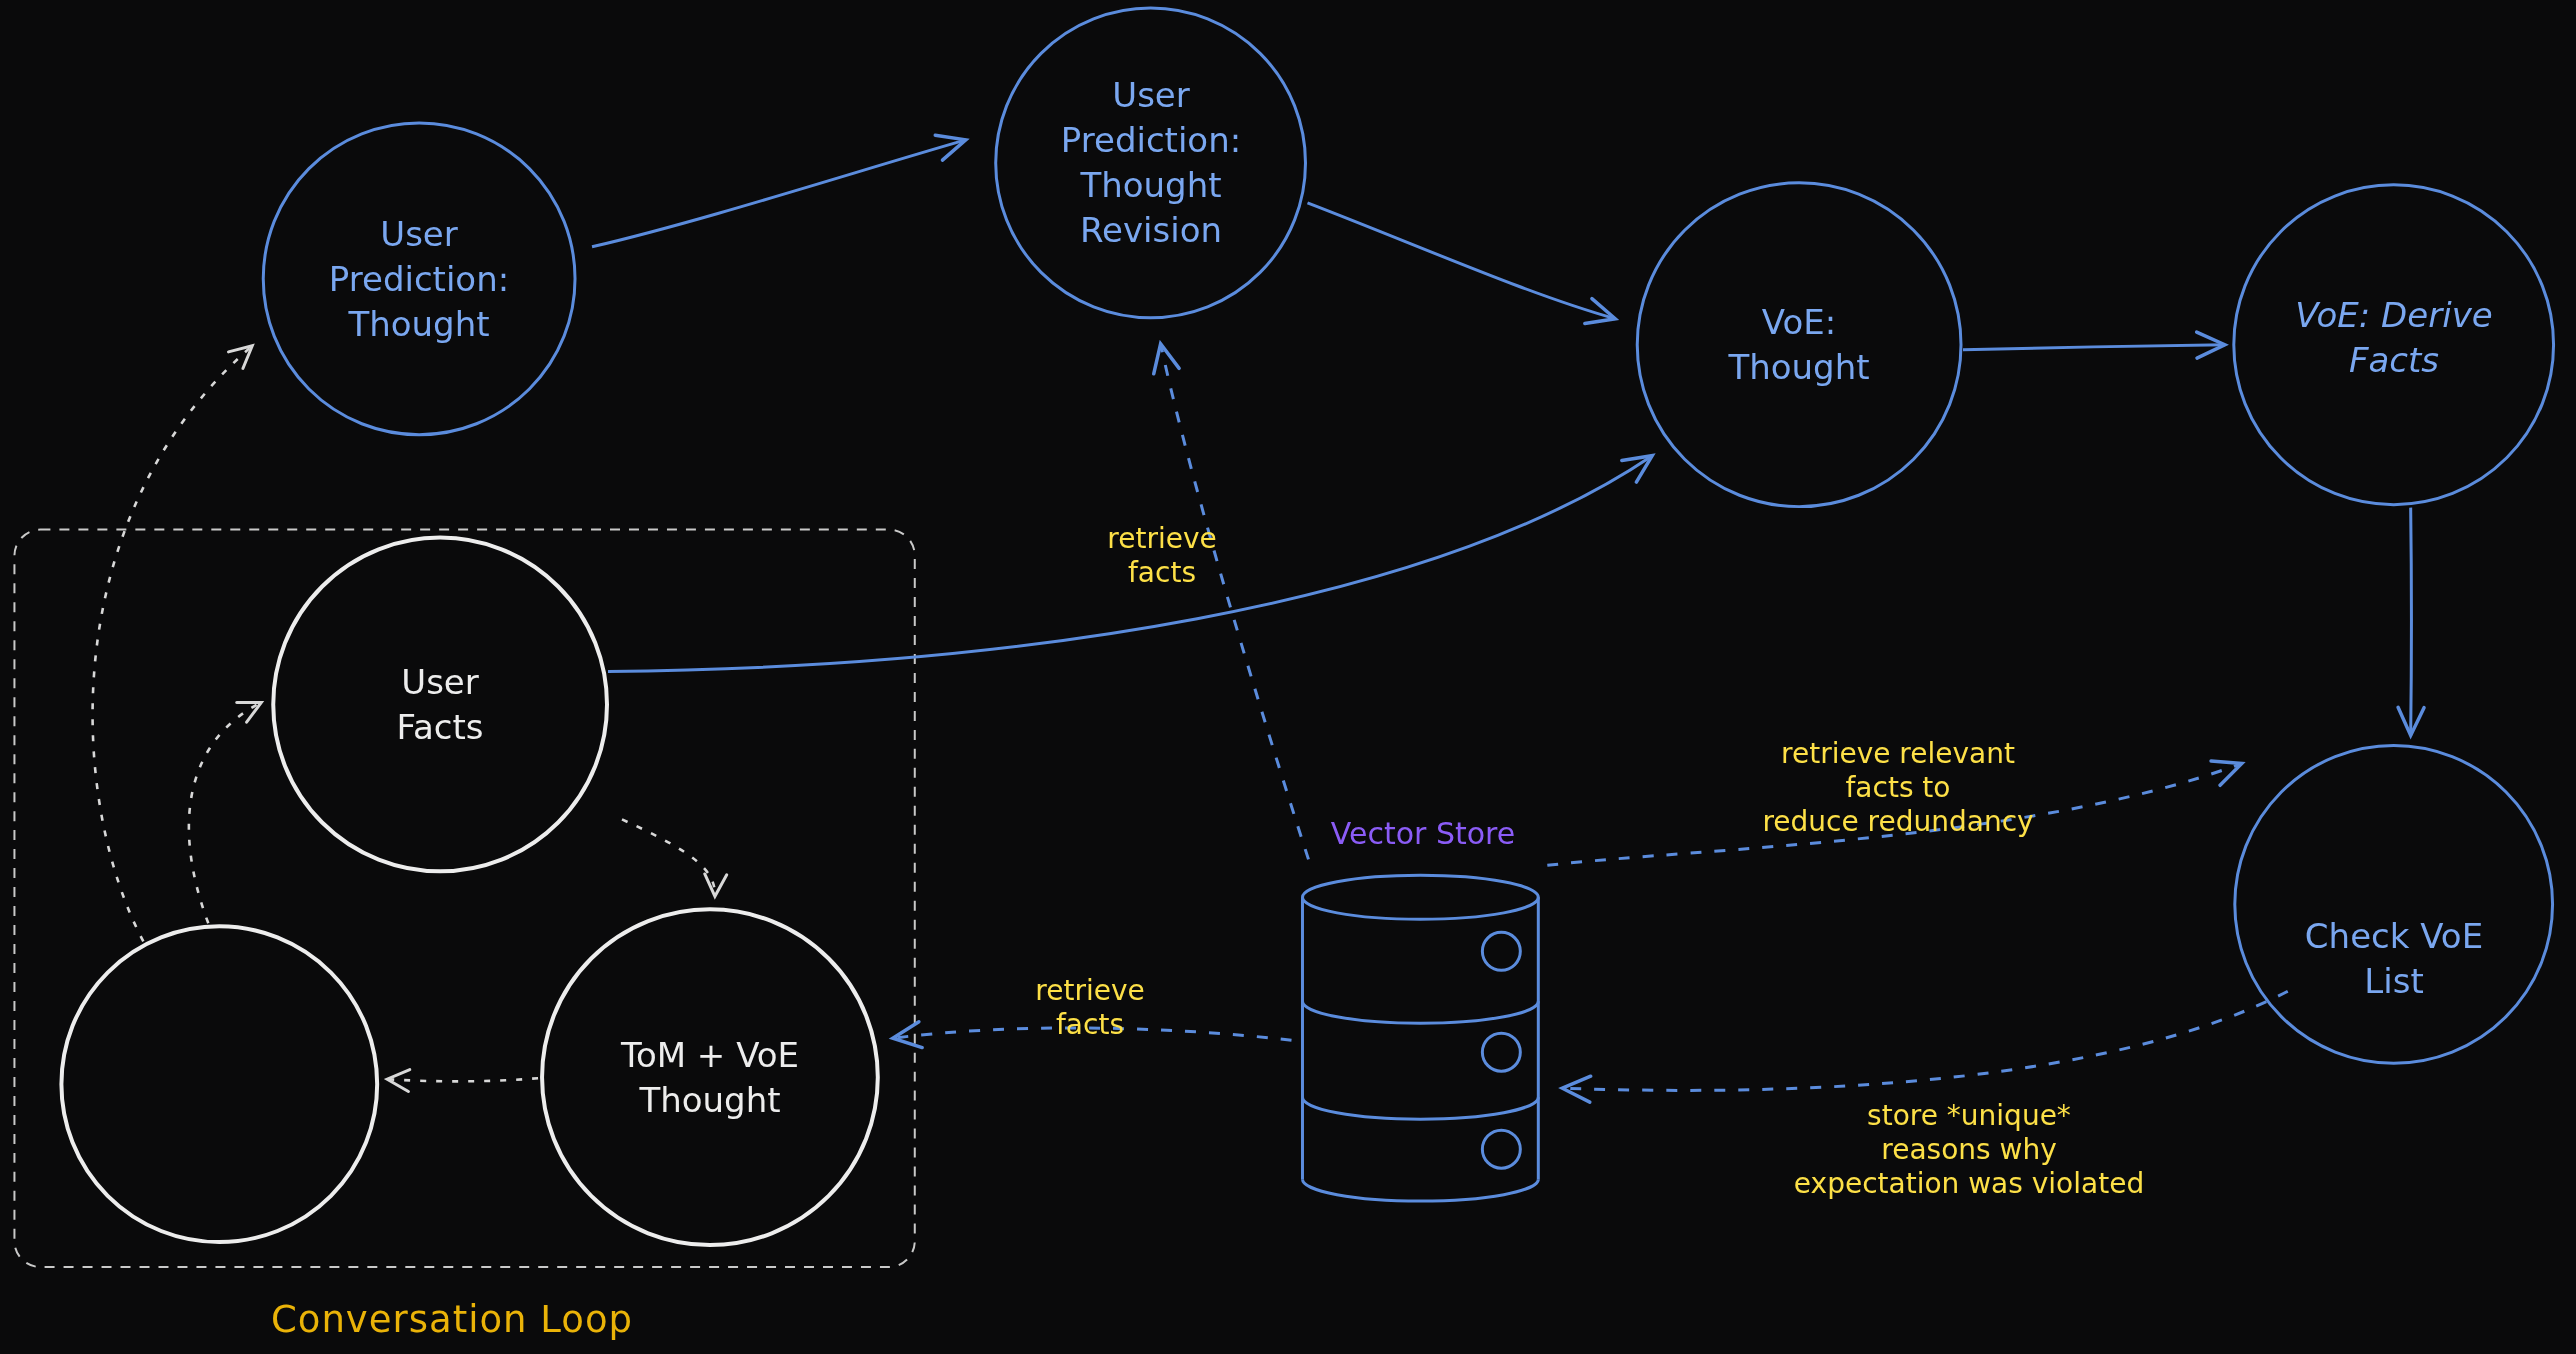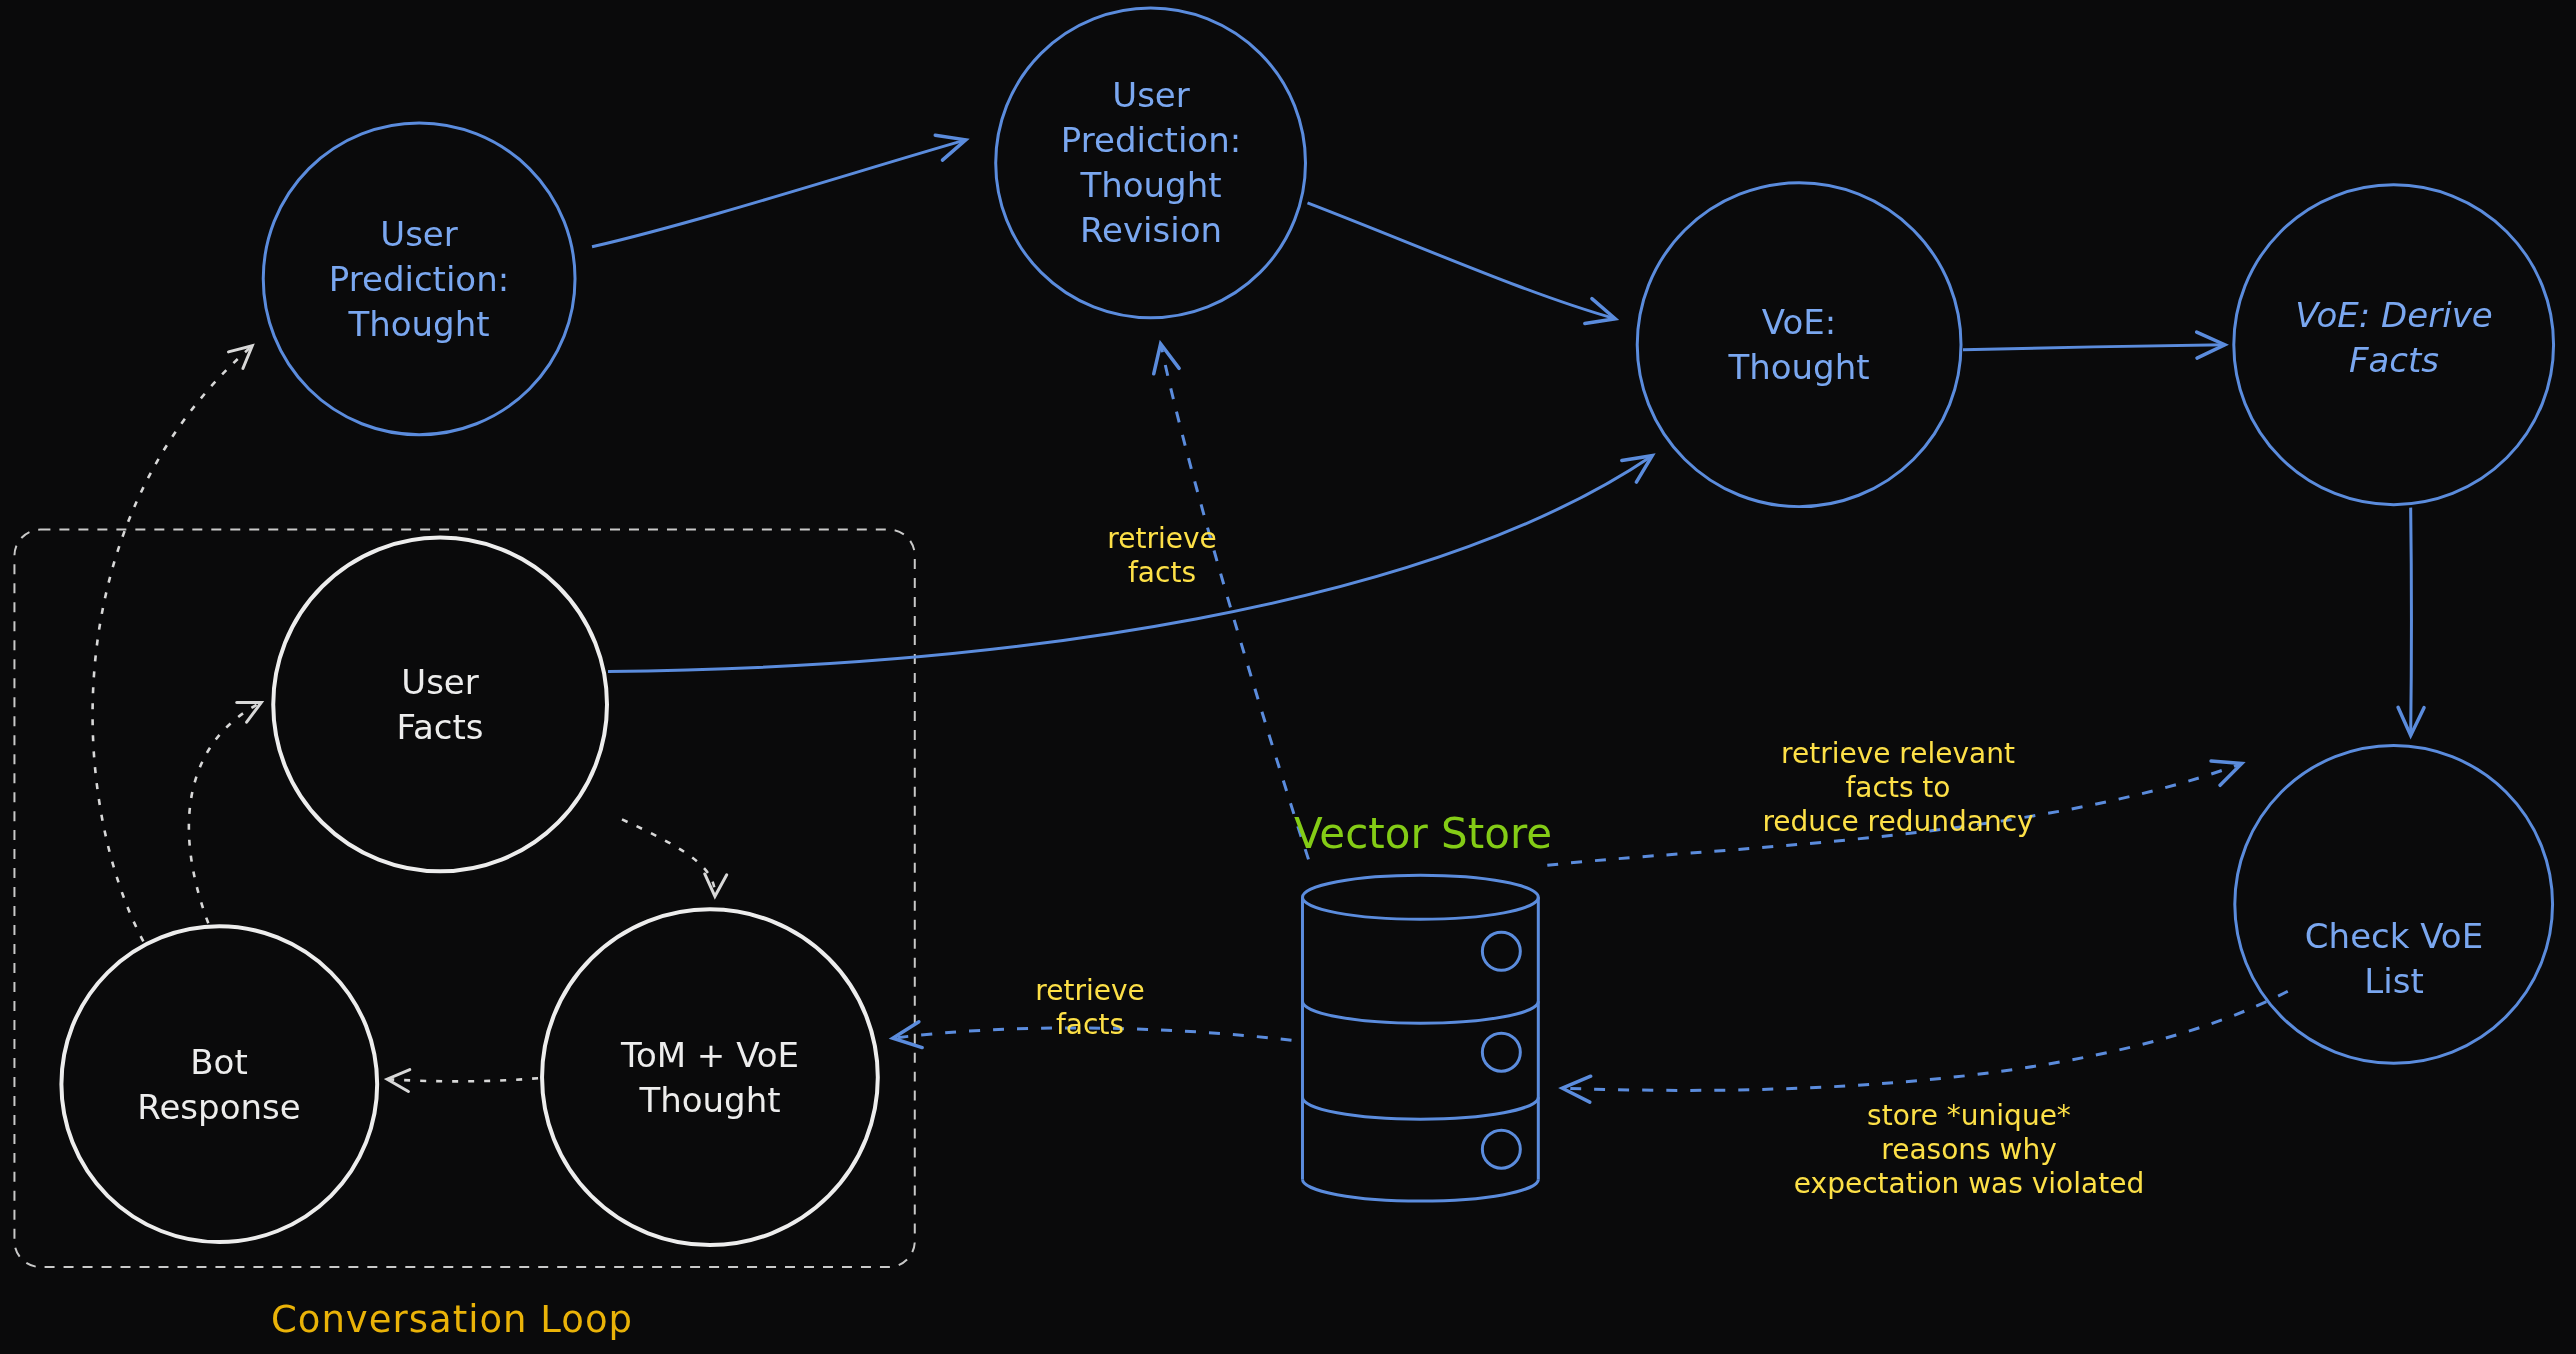--- a/index.html
+++ b/index.html
@@ -42,22 +42,22 @@
     color: #fde047;
   }
   .blue  { color: #7aa7f0; }
   .white { color: #ededed; }
   .title-label {
     font-size: 37px;
     color: #eab308;
     letter-spacing: 1px;
   }
   .store-label {
-    font-size: 42px;
-    color: #84cc16;
+    font-size: 30px;
+    color: #8b5cf6;
   }
 </style>
 </head>
 <body>
 
 <div class="canvas">
 
   <svg class="layer" width="2576" height="1354" viewBox="0 0 2577 1355">
     <defs>
       <marker id="arrow-blue" markerUnits="userSpaceOnUse" markerWidth="42" markerHeight="36" refX="34" refY="18" orient="auto">
@@ -129,24 +129,20 @@
       <div>Facts</div>
     </div>
   <div class="label node-label blue" style="left:2394px; top:959px;">
       <div>Check VoE</div>
       <div>List</div>
     </div>
   <div class="label node-label white" style="left:440px;  top:705px;">
       <div>User</div>
       <div>Facts</div>
     </div>
-  <div class="label node-label white" style="left:219px;  top:1085px;">
-      <div>Bot</div>
-      <div>Response</div>
-    </div>
   <div class="label node-label white" style="left:710px;  top:1078px;">
       <div>ToM + VoE</div>
       <div>Thought</div>
     </div>
 
   <div class="label annotation" style="left:1162px; top:556px;">
       <div>retrieve</div>
       <div>facts</div>
     </div>
   <div class="label annotation" style="left:1898px; top:788px;">

